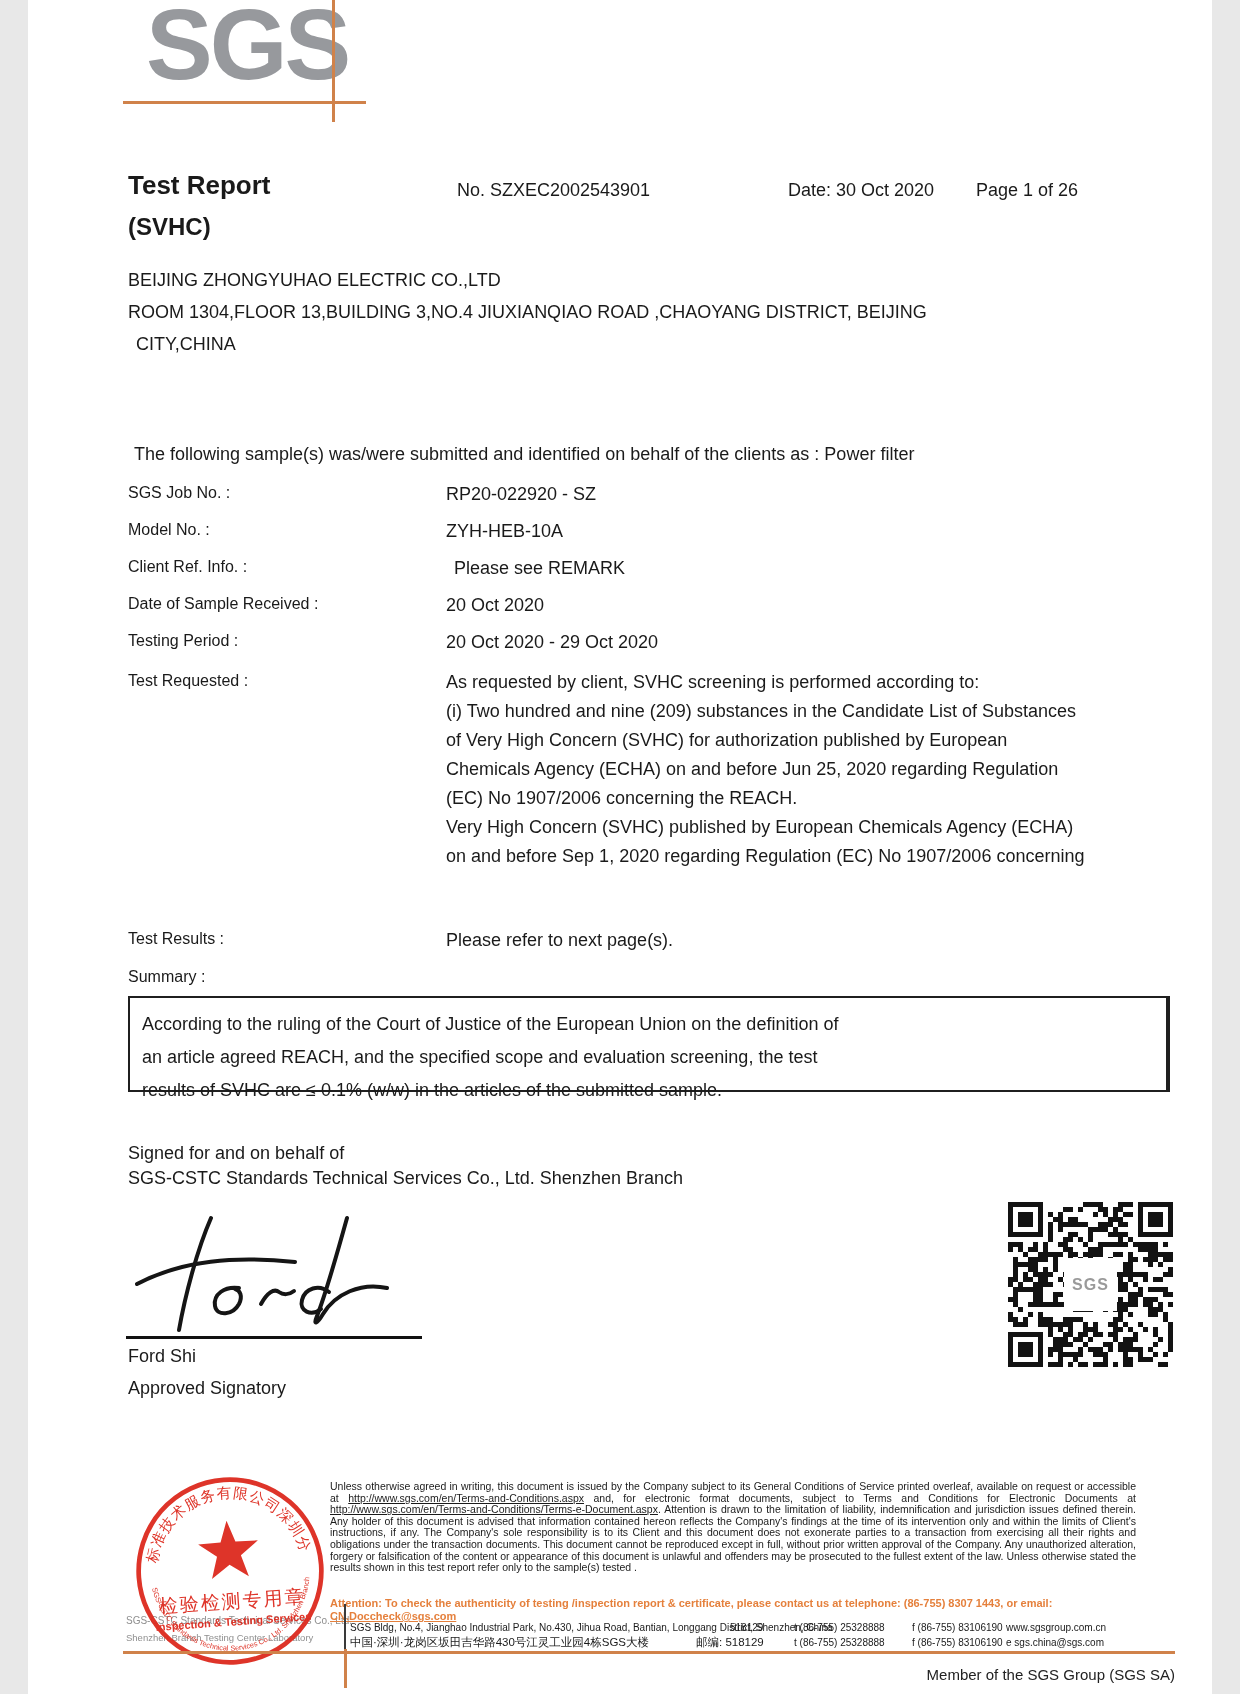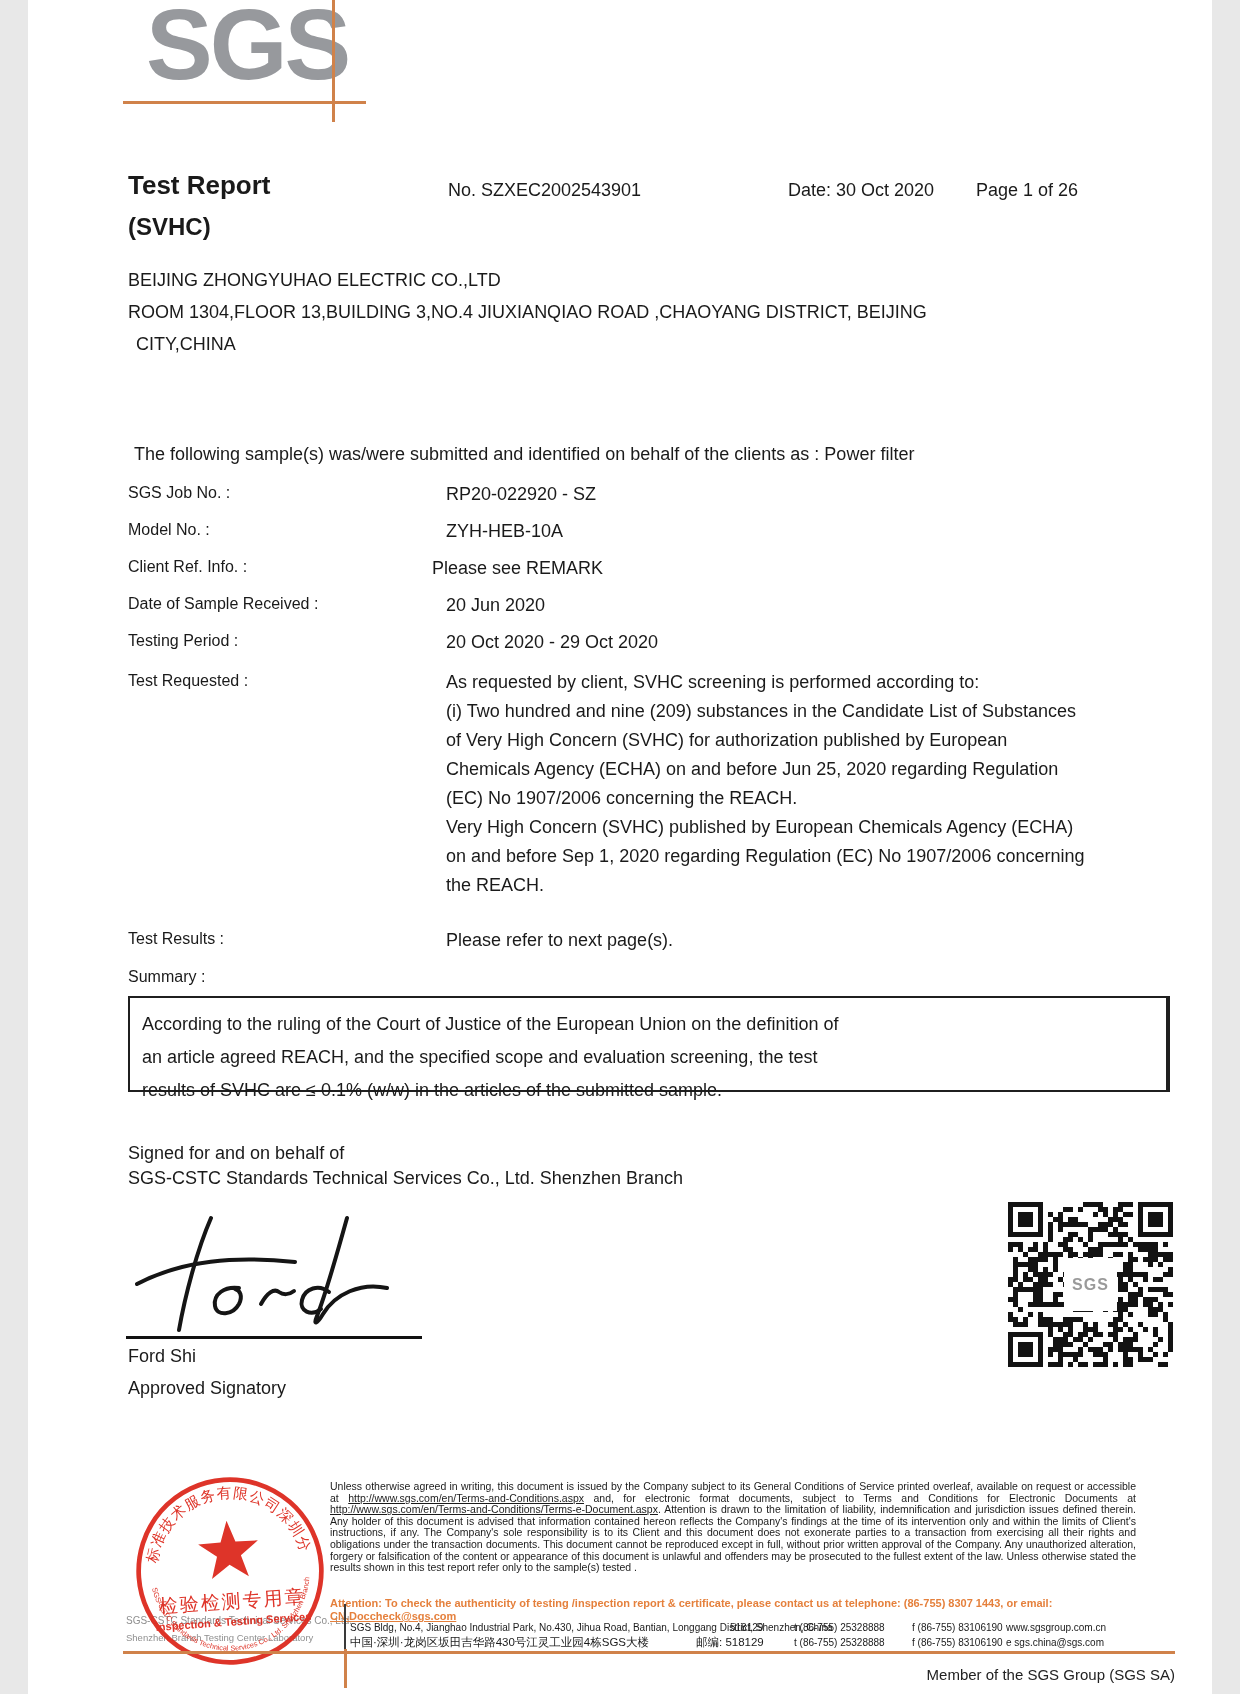--- a/index.html
+++ b/index.html
@@ -46,52 +46,51 @@
 </head>
 <body>
 
 <div class="page">
 
   <div class="abs logo" style="left:118px;top:-6px;">SGS</div>
   <div class="abs hline" style="left:95px;top:101px;width:243px;"></div>
   <div class="abs vline" style="left:304px;top:0;height:122px;"></div>
 
   <div class="abs title" style="left:100px;top:170px;">Test Report</div>
-  <div class="abs hmeta" style="left:420px;top:180px;">No. SZXEC2002543901</div>
+  <div class="abs hmeta" style="left:429px;top:180px;">No. SZXEC2002543901</div>
   <div class="abs hmeta" style="left:760px;top:180px;">Date: 30 Oct 2020</div>
   <div class="abs hmeta" style="left:948px;top:180px;">Page 1 of 26</div>
   <div class="abs subtitle" style="left:100px;top:213px;">(SVHC)</div>
 
   <div class="abs row-value" style="left:100px;top:270px;">BEIJING ZHONGYUHAO ELECTRIC CO.,LTD</div>
   <div class="abs row-value" style="left:100px;top:302px;">ROOM 1304,FLOOR 13,BUILDING 3,NO.4 JIUXIANQIAO ROAD ,CHAOYANG DISTRICT, BEIJING</div>
   <div class="abs row-value" style="left:108px;top:334px;">CITY,CHINA</div>
 
   <div class="abs row-value" style="left:106px;top:444px;">The following sample(s) was/were submitted and identified on behalf of the clients as : Power filter</div>
 
   <div class="abs row-label" style="left:100px;top:484px;">SGS Job No. :</div>
   <div class="abs row-value" style="left:418px;top:484px;">RP20-022920 - SZ</div>
   <div class="abs row-label" style="left:100px;top:521px;">Model No. :</div>
   <div class="abs row-value" style="left:418px;top:521px;">ZYH-HEB-10A</div>
   <div class="abs row-label" style="left:100px;top:558px;">Client Ref. Info. :</div>
-  <div class="abs row-value" style="left:404px;top:558px;">Please see REMARK</div>
+  <div class="abs row-value" style="left:426px;top:558px;">Please see REMARK</div>
   <div class="abs row-label" style="left:100px;top:595px;">Date of Sample Received :</div>
-  <div class="abs row-value" style="left:418px;top:595px;">20 Jun 2020</div>
+  <div class="abs row-value" style="left:418px;top:595px;">20 Oct 2020</div>
   <div class="abs row-label" style="left:100px;top:632px;">Testing Period :</div>
   <div class="abs row-value" style="left:418px;top:632px;">20 Oct 2020 - 29 Oct 2020</div>
 
   <div class="abs row-label" style="left:100px;top:672px;">Test Requested :</div>
   <div class="abs" style="left:418px;top:672px;width:690px;">
     <div class="req-line">As requested by client, SVHC screening is performed according to:</div>
     <div class="req-line">(i) Two hundred and nine (209) substances in the Candidate List of Substances</div>
     <div class="req-line">of Very High Concern (SVHC) for authorization published by European</div>
     <div class="req-line">Chemicals Agency (ECHA) on and before Jun 25, 2020 regarding Regulation</div>
     <div class="req-line">(EC) No 1907/2006 concerning the REACH.</div>
     <div class="req-line">Very High Concern (SVHC) published by European Chemicals Agency (ECHA)</div>
     <div class="req-line">on and before Sep 1, 2020 regarding Regulation (EC) No 1907/2006 concerning</div>
-    <div class="req-line">the REACH.</div>
   </div>
 
   <div class="abs row-label" style="left:100px;top:930px;">Test Results :</div>
   <div class="abs row-value" style="left:418px;top:930px;">Please refer to next page(s).</div>
 
   <div class="abs row-label" style="left:100px;top:968px;">Summary :</div>
   <div class="abs sumbox" style="left:100px;top:996px;width:1042px;height:96px;box-sizing:border-box;">
     <div class="cell-text">
       <div>According to the ruling of the Court of Justice of the European Union on the definition of</div>
       <div>an article agreed REACH, and the specified scope and evaluation screening, the test</div>

